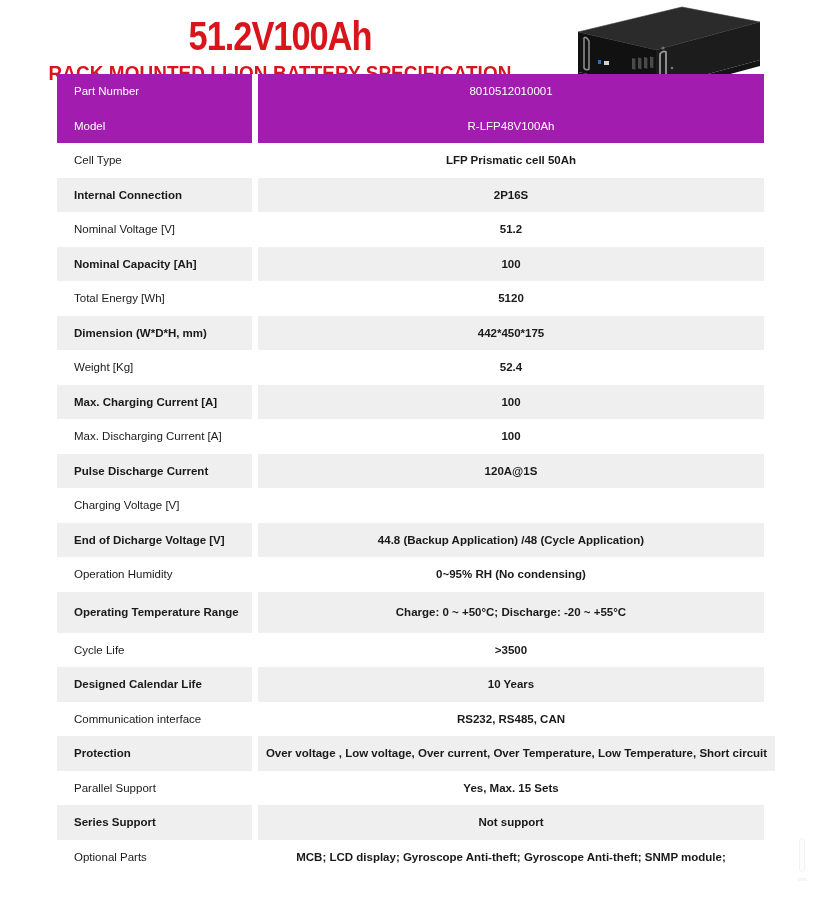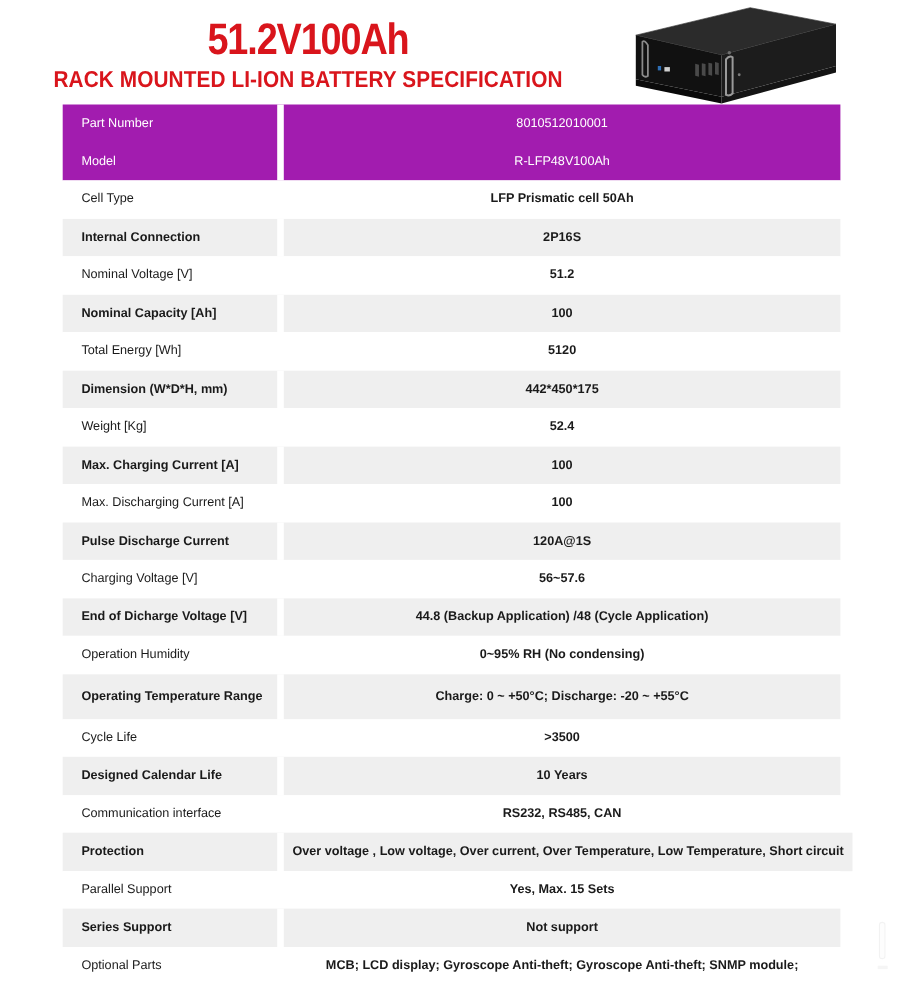--- a/index.html
+++ b/index.html
@@ -13,21 +13,21 @@
   #page {
     position: relative;
     width: 815px; height: 910px;
     background: #ffffff;
   }
 
   
   #header {
     position: relative;
     width: 815px;
-    height: 95px;
+    height: 74px;
   }
   #title-block {
     position: absolute;
     left: 0; top: 14px;
     width: 560px;
     text-align: center;
   }
   #main-title {
     font-family: "Liberation Sans", sans-serif;
     font-weight: bold;
@@ -239,21 +239,20 @@
         <div class="cell-value">100</div>
       </div>
       <div class="row shaded">
         <div class="cell-label">Pulse Discharge Current</div>
         <div class="divider"></div>
         <div class="cell-value">120A@1S</div>
       </div>
       <div class="row plain">
         <div class="cell-label">Charging Voltage [V]</div>
         <div class="divider"></div>
-        <div class="cell-value">56~57.6</div>
       </div>
       <div class="row shaded">
         <div class="cell-label">End of Dicharge Voltage [V]</div>
         <div class="divider"></div>
         <div class="cell-value">44.8 (Backup Application) /48 (Cycle Application)</div>
       </div>
       <div class="row plain">
         <div class="cell-label">Operation Humidity</div>
         <div class="divider"></div>
         <div class="cell-value">0~95% RH (No condensing)</div>

